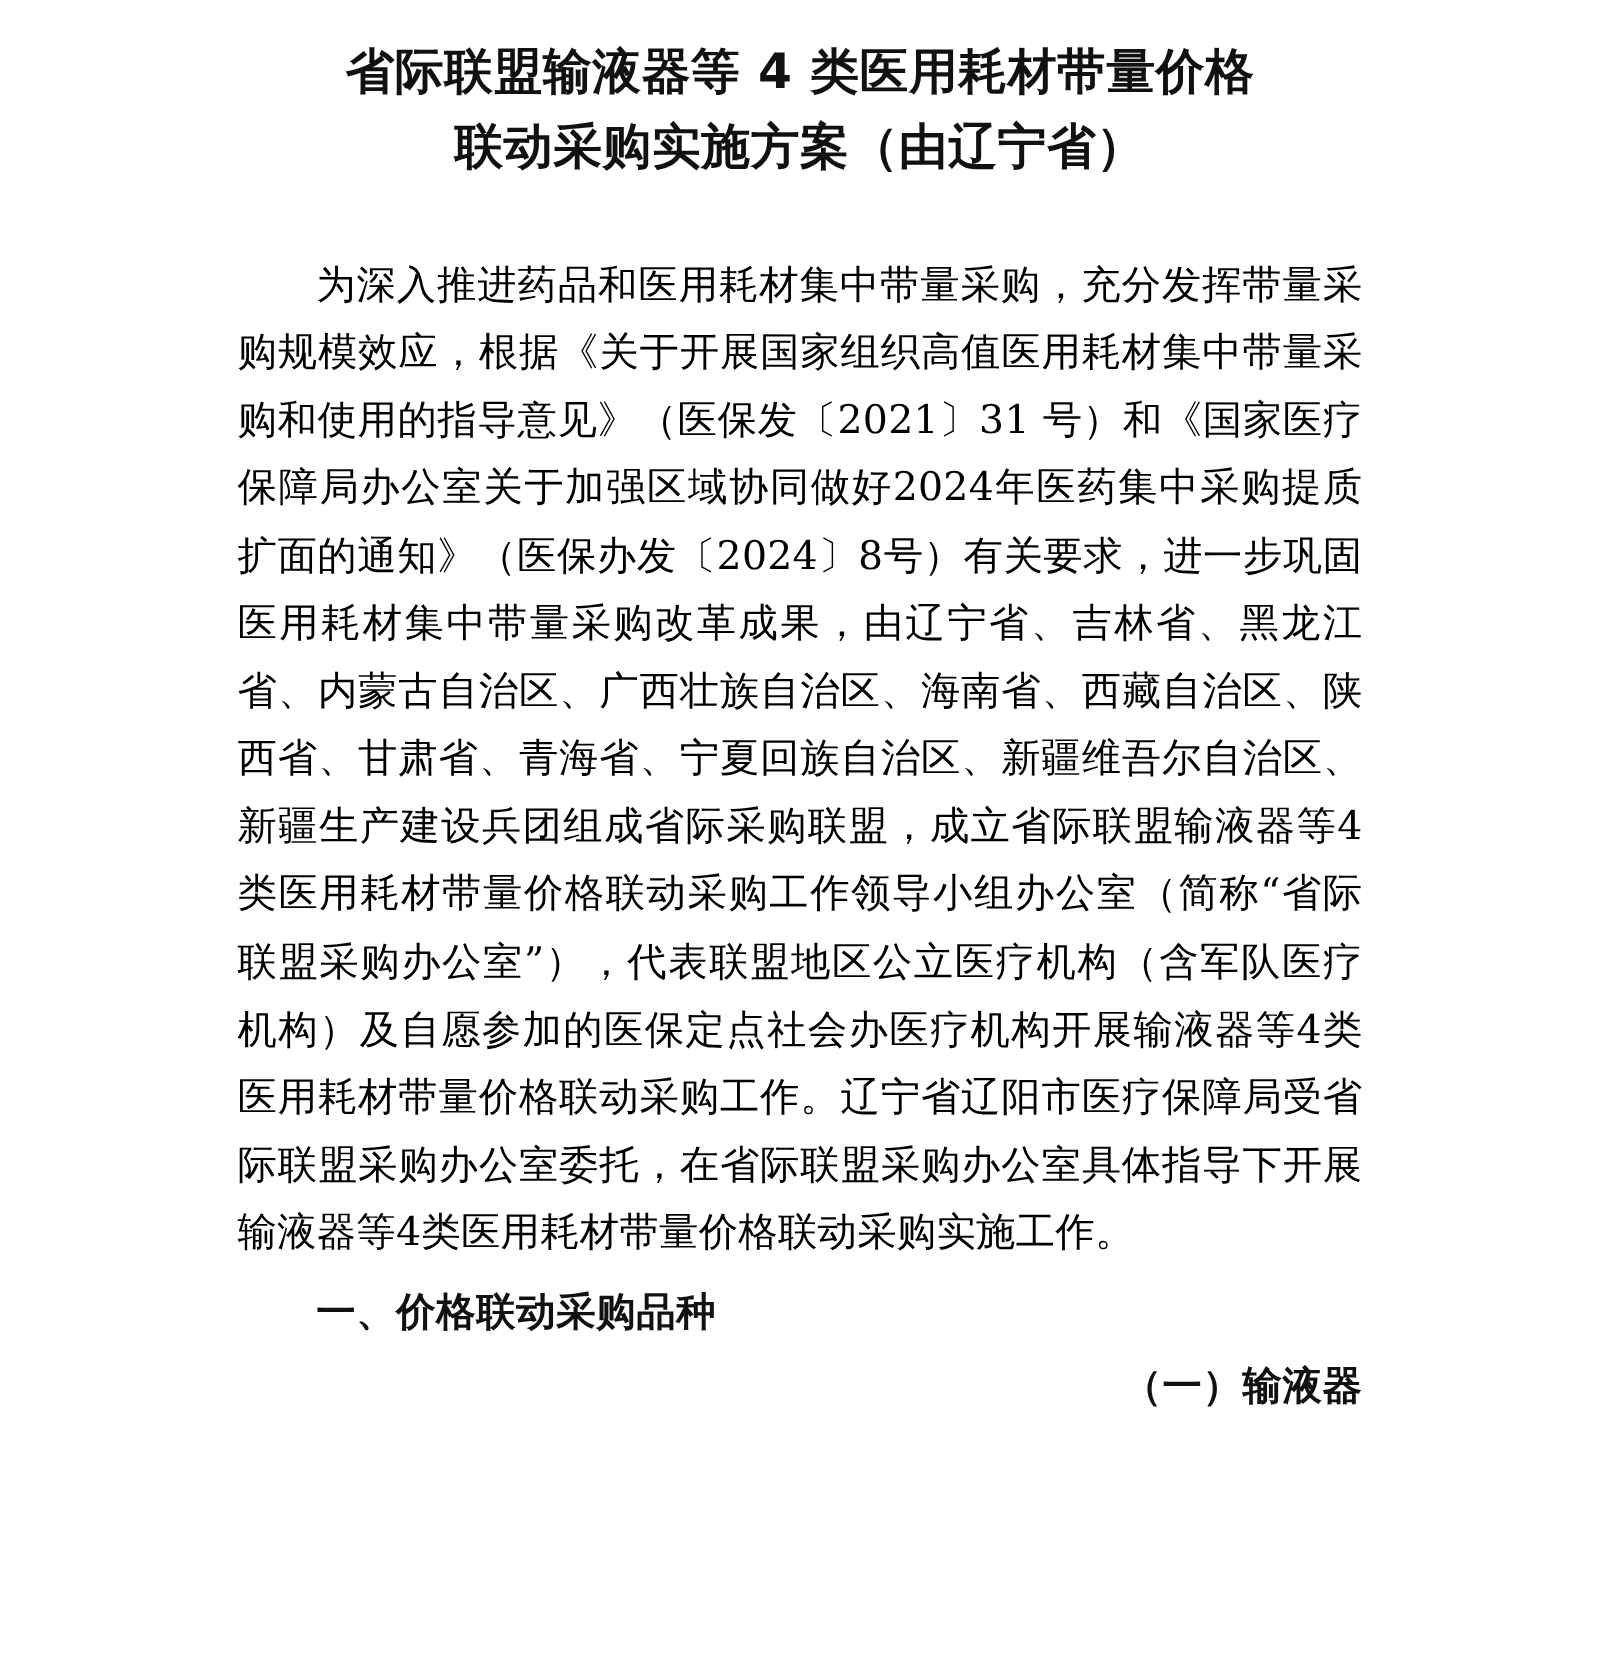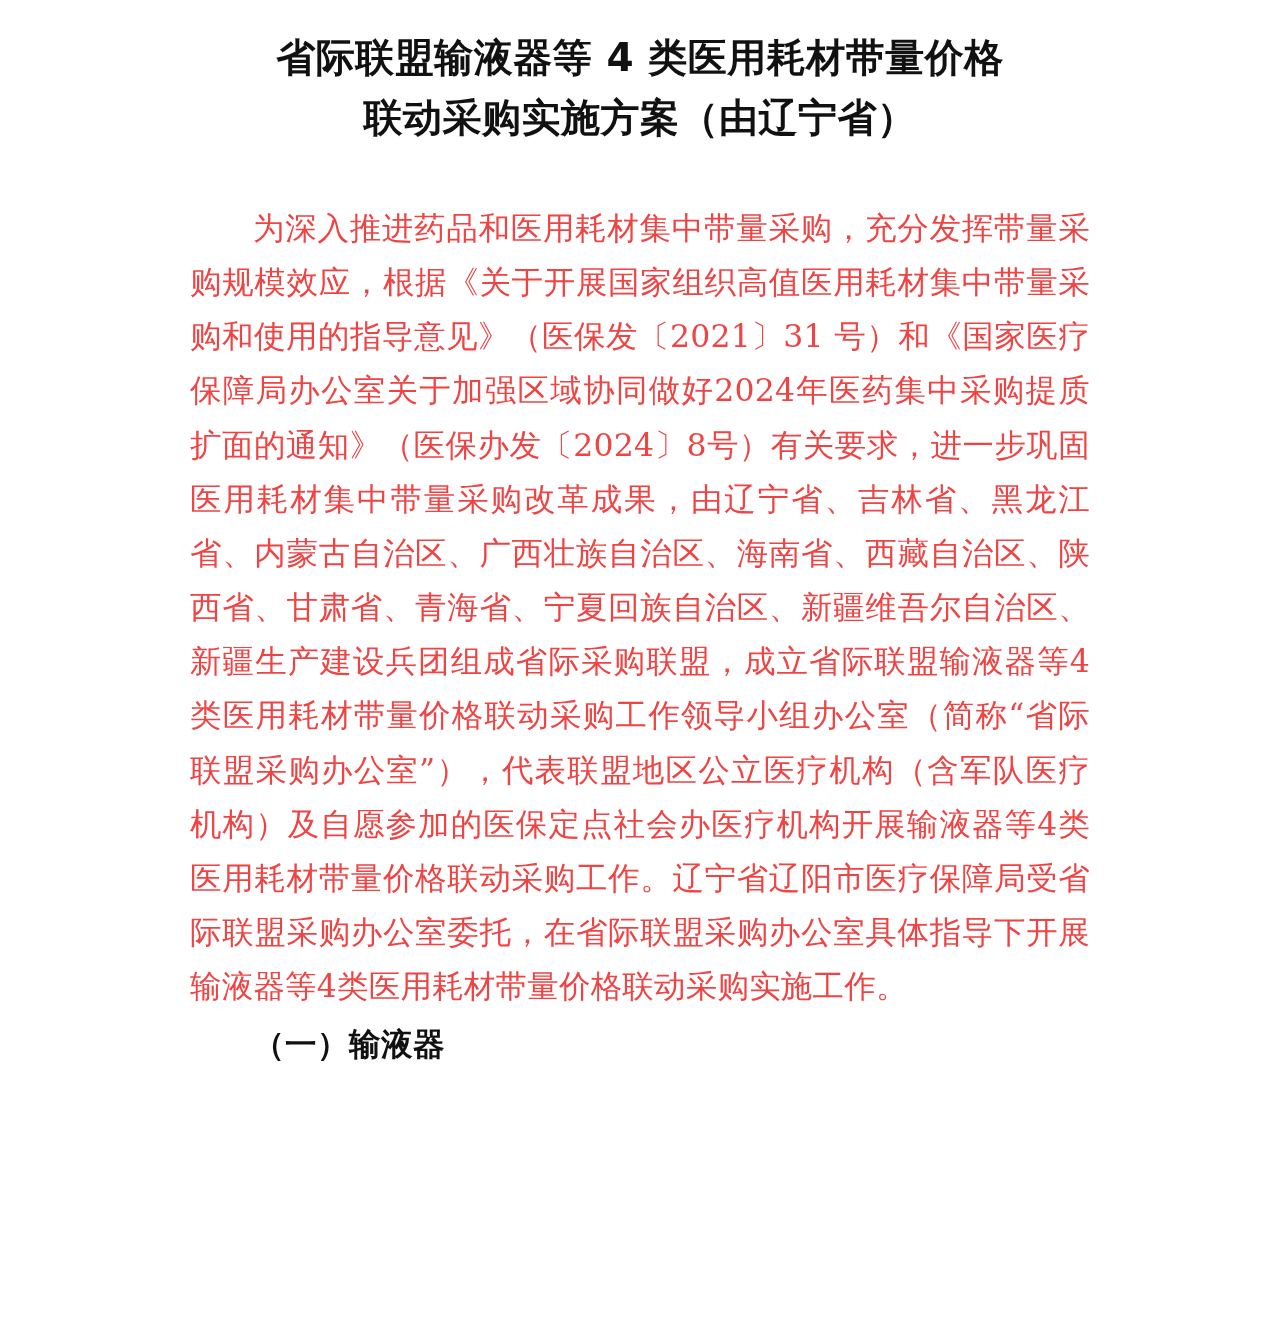--- a/index.html
+++ b/index.html
@@ -39,51 +39,53 @@
     margin-top: 52px;
   }
   p.para {
     margin: 0;
     font-size: 31.5px;
     line-height: 1.72;
     text-align: justify;
     text-justify: inter-ideograph;
     text-indent: 2em;
     letter-spacing: 0.2px;
-    color: #ef4444;
+    color: #000000;
   }
   h2.section-heading {
     font-family: "DejaVu Sans", "Liberation Sans", sans-serif;
     font-weight: bold;
     font-size: 31.5px;
     line-height: 1.72;
     margin: 10px 0 0 0;
     text-indent: 2em;
     letter-spacing: 0.5px;
     color: #111111;
   }
   h3.sub-heading {
     font-family: "DejaVu Sans", "Liberation Sans", sans-serif;
     font-weight: bold;
     font-size: 31.5px;
     line-height: 1.72;
     margin: 4px 0 0 0;
     text-indent: 2em;
     letter-spacing: 0.5px;
     color: #111111;
+    text-align: right;
   }
 </style>
 </head>
 <body>
 
 <div class="page">
 
   <h1 class="doc-title">
     <span class="title-line">省际联盟输液器等 4 类医用耗材带量价格</span>
     <span class="title-line">联动采购实施方案（由辽宁省）</span>
   </h1>
 
   <div class="body-block">
     <p class="para">为深入推进药品和医用耗材集中带量采购，充分发挥带量采购规模效应，根据《关于开展国家组织高值医用耗材集中带量采购和使用的指导意见》（医保发〔2021〕31 号）和《国家医疗保障局办公室关于加强区域协同做好2024年医药集中采购提质扩面的通知》（医保办发〔2024〕8号）有关要求，进一步巩固医用耗材集中带量采购改革成果，由辽宁省、吉林省、黑龙江省、内蒙古自治区、广西壮族自治区、海南省、西藏自治区、陕西省、甘肃省、青海省、宁夏回族自治区、新疆维吾尔自治区、新疆生产建设兵团组成省际采购联盟，成立省际联盟输液器等4类医用耗材带量价格联动采购工作领导小组办公室（简称“省际联盟采购办公室”），代表联盟地区公立医疗机构（含军队医疗机构）及自愿参加的医保定点社会办医疗机构开展输液器等4类医用耗材带量价格联动采购工作。辽宁省辽阳市医疗保障局受省际联盟采购办公室委托，在省际联盟采购办公室具体指导下开展输液器等4类医用耗材带量价格联动采购实施工作。</p>
+    <h2 class="section-heading">一、价格联动采购品种</h2>
     <h3 class="sub-heading">（一）输液器</h3>
   </div>
 
 </div>
 
 </body></html>

